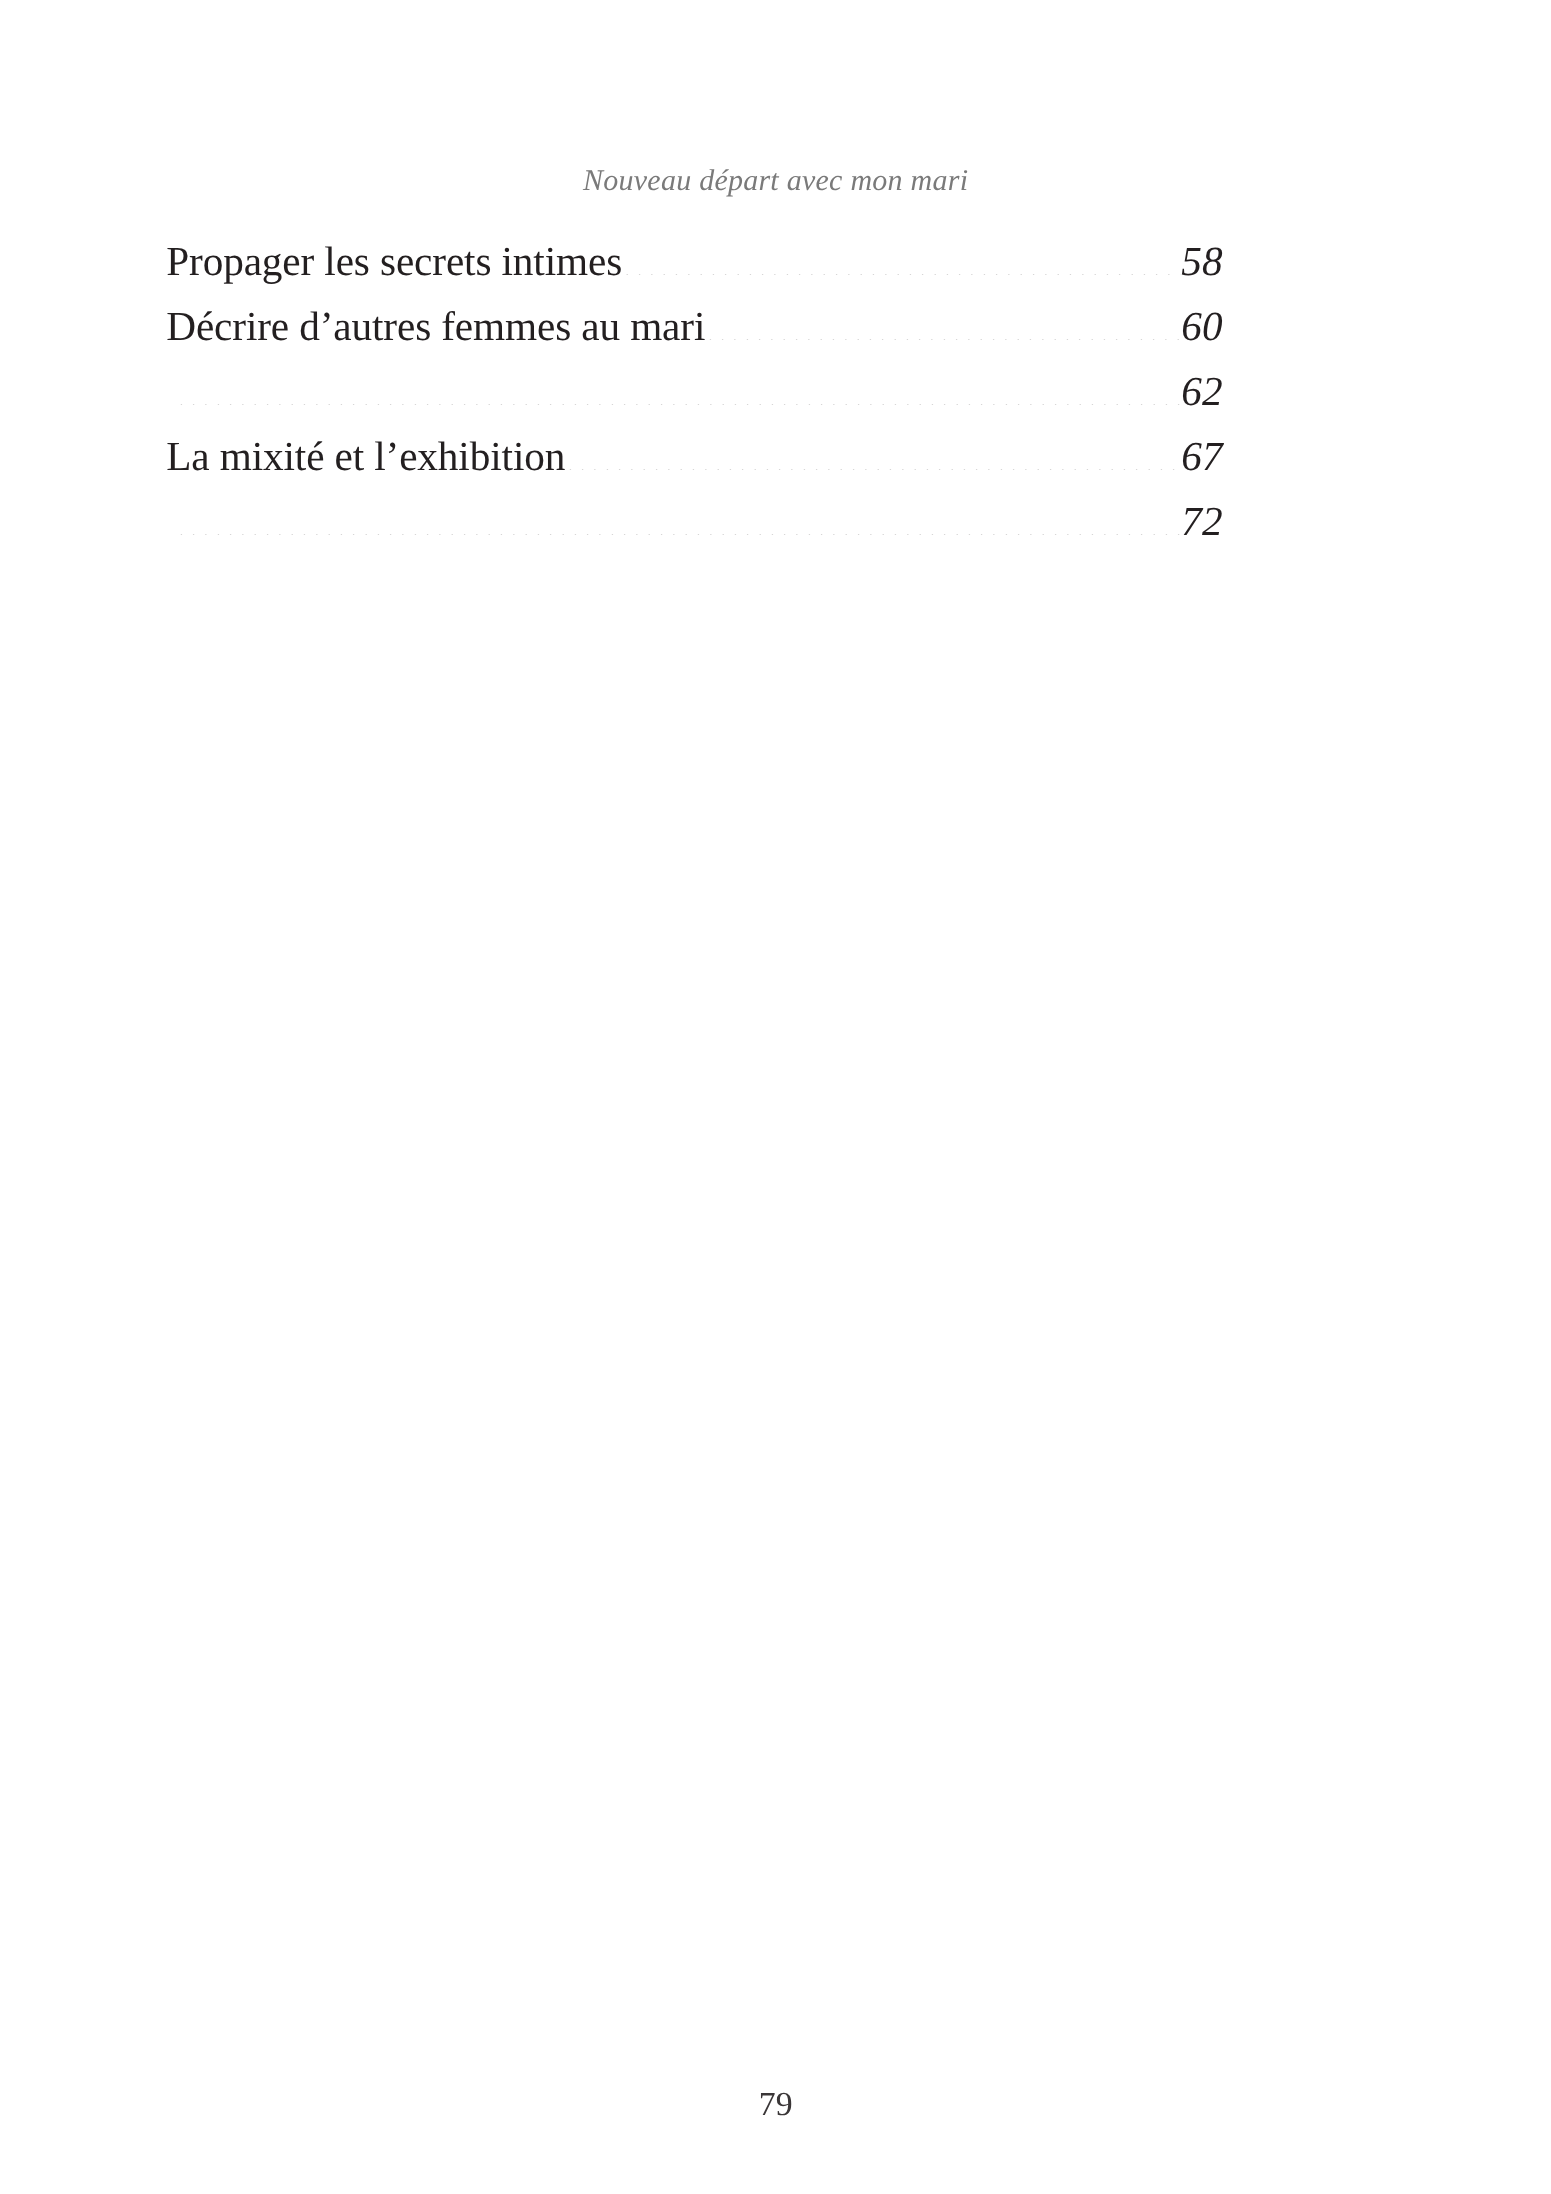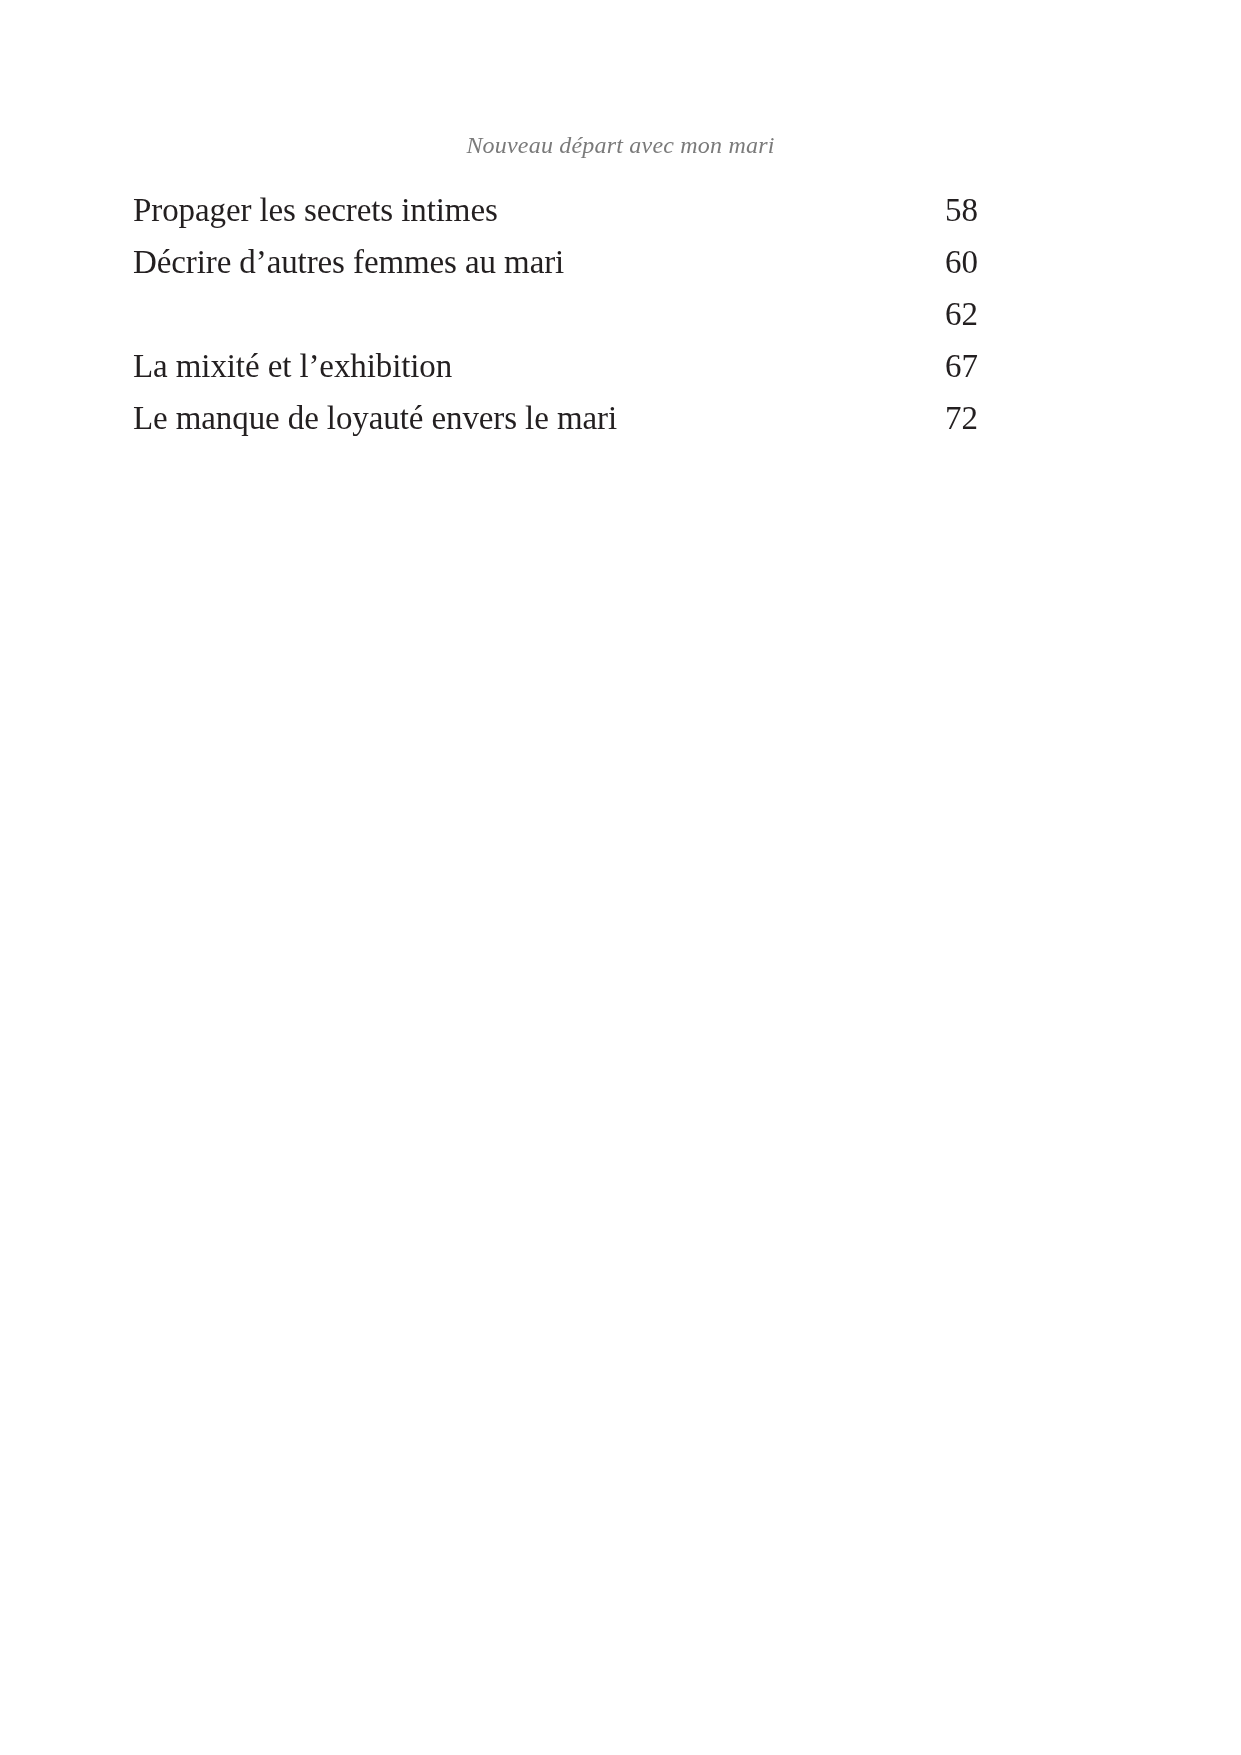--- a/index.html
+++ b/index.html
@@ -78,20 +78,21 @@
   }
 
   
   .toc-entry.gap-before .toc-leader { margin-left: 8px; }
 
   .toc-page {
     flex: 0 0 auto;
     text-align: left;
     padding-left: 0px;
     letter-spacing: 0px;
+    font-style: italic;
   }
 
   
   .folio {
     position: absolute;
     top: 1632px;
     left: 0;
     right: 0;
     text-align: center;
     font-size: 27px;
@@ -124,23 +125,23 @@
       <span class="toc-page">62</span>
     </div>
 
     <div class="toc-entry">
       <span class="toc-title">La mixité et l’exhibition</span>
       <span class="toc-leader"></span>
       <span class="toc-page">67</span>
     </div>
 
     <div class="toc-entry gap-before">
-      <span class="toc-title">Le manque de loyauté envers le mari</span>
       <span class="toc-leader"></span>
       <span class="toc-page">72</span>
     </div>
 
 
 
   </div>
 
+  <div class="folio">79</div>
 
 </div>
 
 </body></html>

